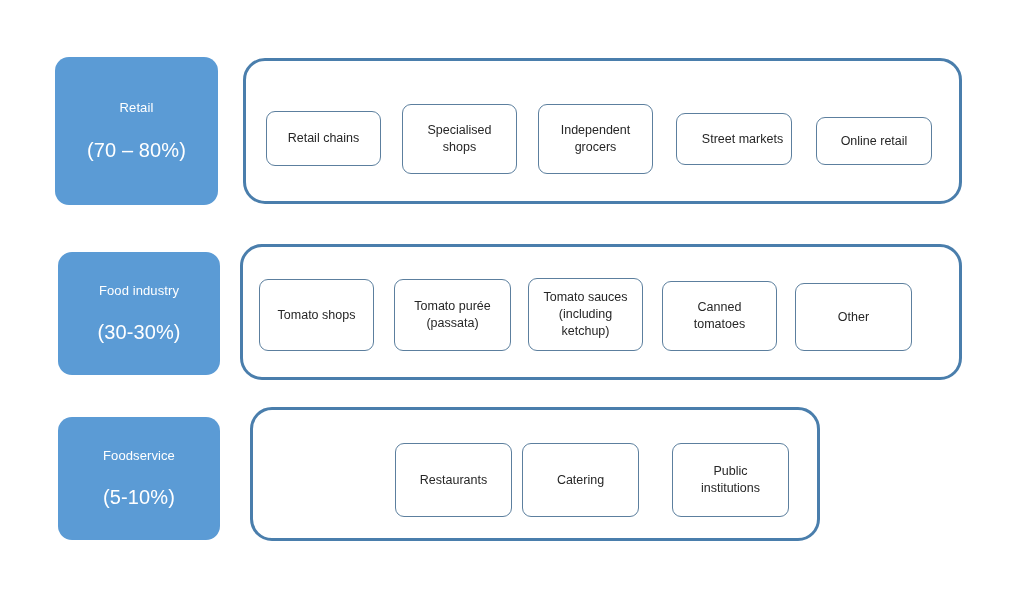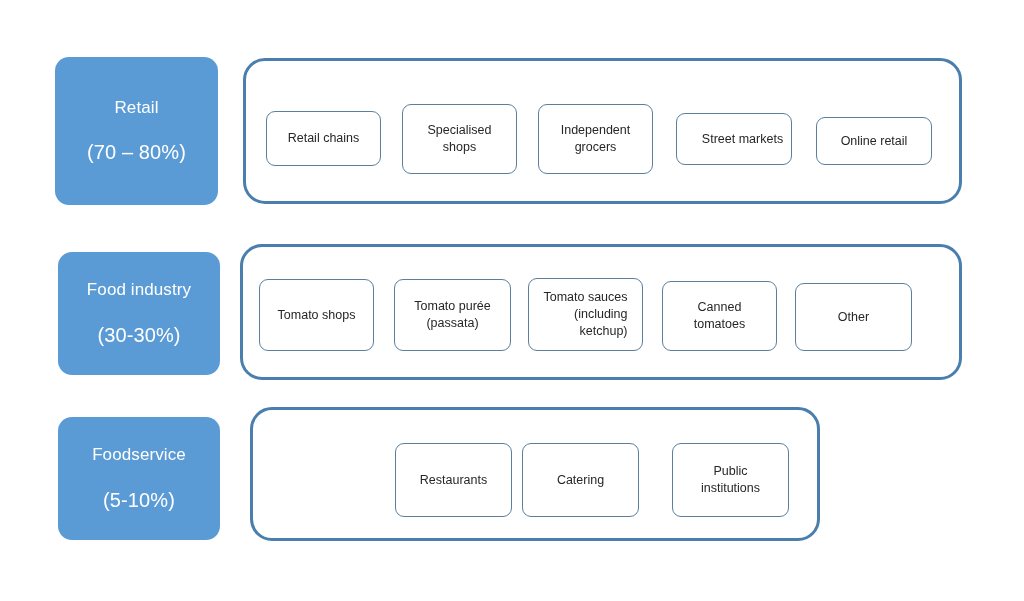--- a/index.html
+++ b/index.html
@@ -35,21 +35,21 @@
     border-radius: 14px;
     box-sizing: border-box;
     display: flex;
     flex-direction: column;
     align-items: center;
     justify-content: center;
     color: #ffffff;
     text-align: center;
   }
   .cat-title {
-    font-size: 17px;
+    font-size: 13px;
     line-height: 1.2;
     letter-spacing: 0.1px;
   }
   .cat-share {
     font-size: 20px;
     line-height: 1.2;
     margin-top: 22px;
     letter-spacing: 0.1px;
   }
 
@@ -126,21 +126,21 @@
     <div class="container" style="left:240px; top:244px; width:722px; height:136px;">
 
       <div class="item-box" style="left:16px; top:32px; width:115px; height:72px;">
         <span>Tomato shops</span>
       </div>
 
       <div class="item-box" style="left:151px; top:32px; width:117px; height:72px;">
         <span>Tomato purée<br>(passata)</span>
       </div>
 
-      <div class="item-box" style="left:285px; top:31px; width:115px; height:73px;text-align:right;">
+      <div class="item-box" style="left:285px; top:31px; width:115px; height:73px;">
         <span>Tomato sauces<br>(including<br>ketchup)</span>
       </div>
 
       <div class="item-box" style="left:419px; top:34px; width:115px; height:70px;">
         <span>Canned<br>tomatoes</span>
       </div>
 
       <div class="item-box" style="left:552px; top:36px; width:117px; height:68px;">
         <span>Other</span>
       </div>

